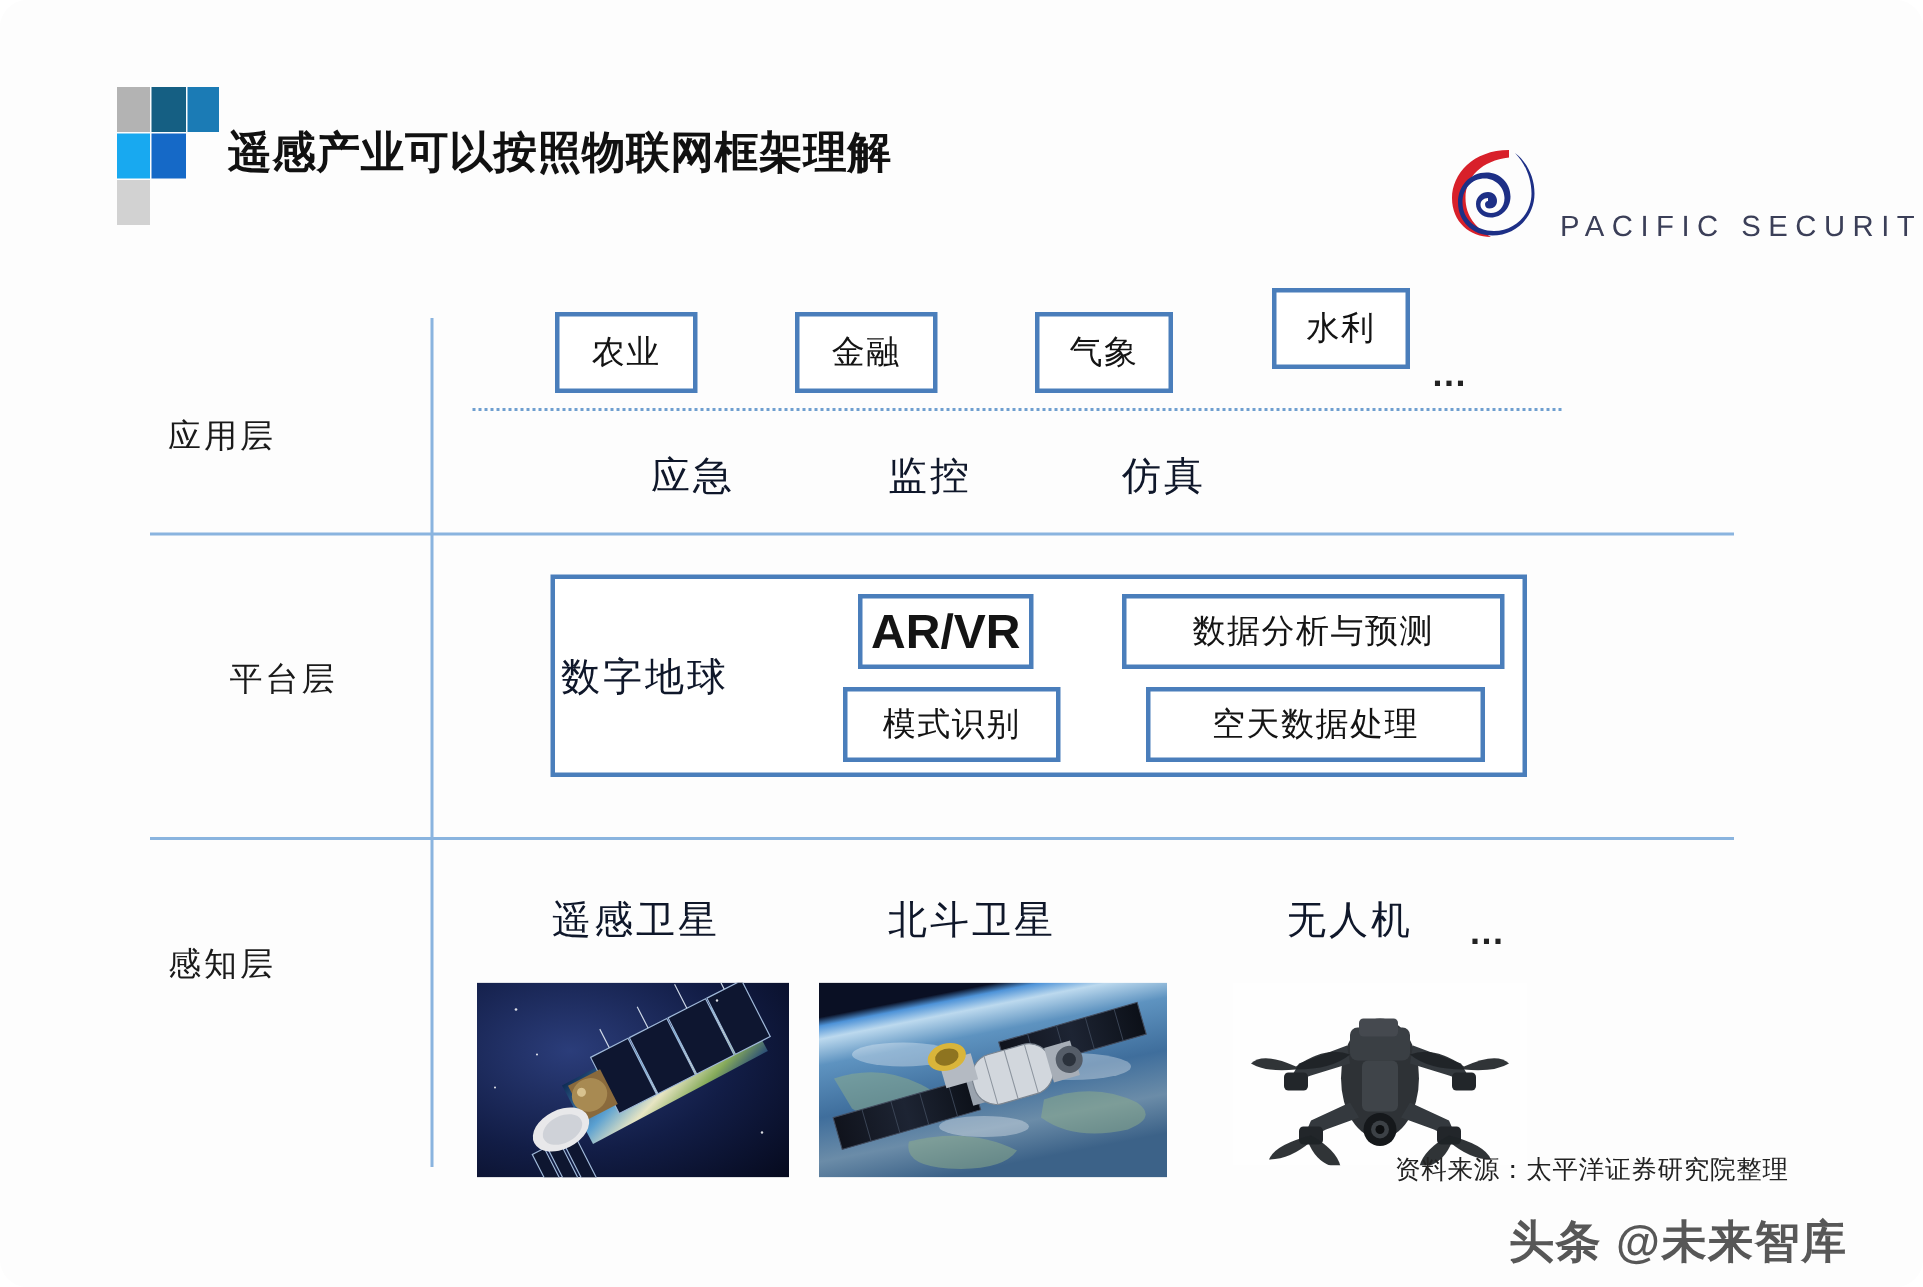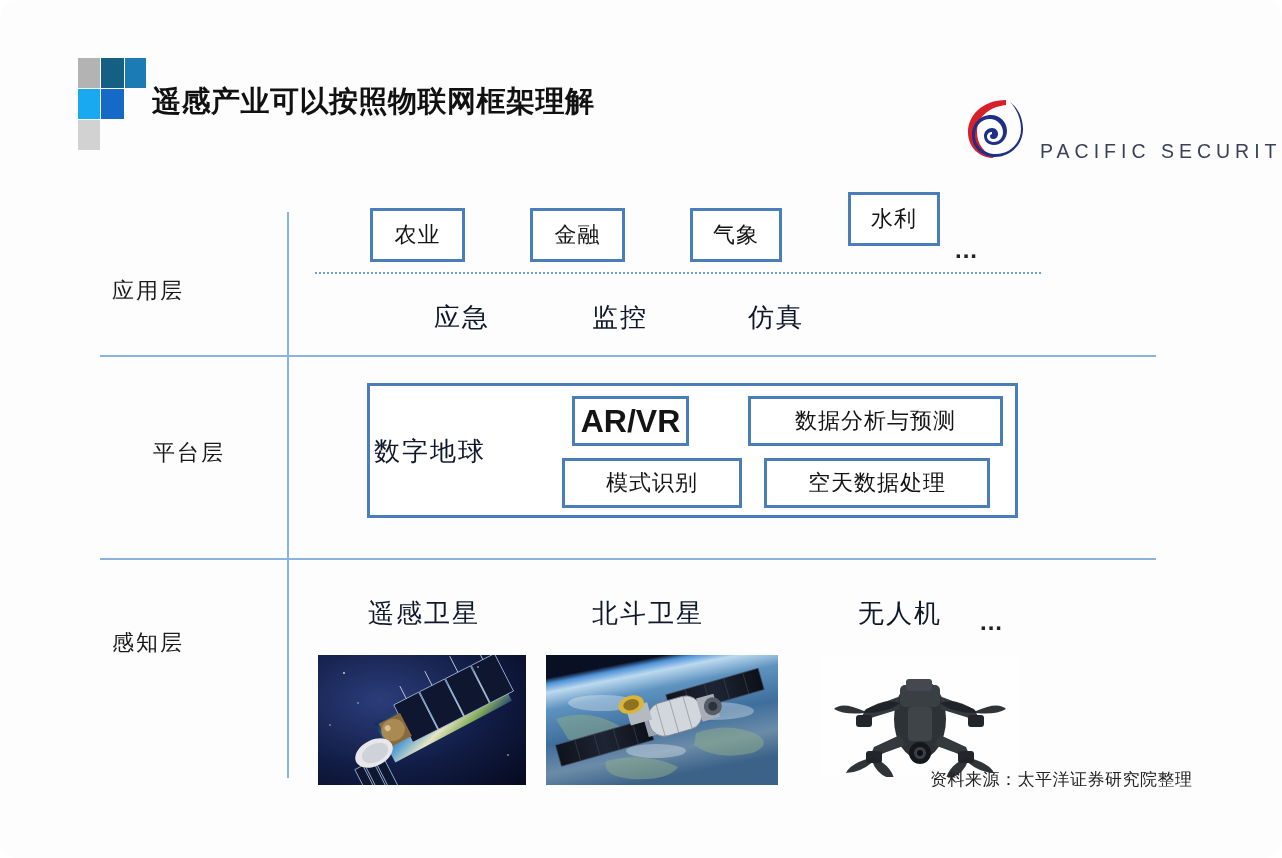--- a/index.html
+++ b/index.html
@@ -232,21 +232,21 @@
       <div class="ellipsis" style="left: 955px; top: 236px;">...</div>
       <div class="plain-text" style="left: 434px; top: 300px;">应急</div>
       <div class="plain-text" style="left: 592px; top: 300px;">监控</div>
       <div class="plain-text" style="left: 748px; top: 300px;">仿真</div>
     </div>
   <div id="platform-layer">
       <div id="platform-frame" style="left: 367px; top: 383px; width: 651px; height: 135px;"></div>
       <div class="plain-text" style="left: 374px; top: 434px;">数字地球</div>
       <div class="bbox latin" style="left: 572px; top: 396px; width: 117px; height: 50px;">AR/VR</div>
       <div class="bbox" style="left: 748px; top: 396px; width: 255px; height: 50px;">数据分析与预测</div>
-      <div class="bbox" style="left: 562px; top: 458px; width: 180px; height: 50px;">模式识别</div>
+      <div class="bbox" style="left: 562px; top: 458px; width: 145px; height: 50px;">模式识别</div>
       <div class="bbox" style="left: 764px; top: 458px; width: 226px; height: 50px;">空天数据处理</div>
     </div>
   <div id="perception-layer">
       <div class="plain-text" style="left: 368px; top: 596px;">遥感卫星</div>
       <div class="photo" style="left: 318px; top: 655px; width: 208px; height: 130px;"><svg width="208" height="130" viewBox="0 0 208 130">
     <defs>
       <radialGradient id="spaceA" cx="30%" cy="35%" r="95%">
         <stop offset="0%" stop-color="#2b3d7a"></stop>
               <stop offset="55%" stop-color="#121d46"></stop>
               <stop offset="100%" stop-color="#060a1e"></stop>
@@ -379,14 +379,15 @@
       <ellipse cx="98" cy="98" rx="11" ry="11"></ellipse>
       <circle cx="98" cy="98" r="6" fill="#3c4146"></circle>
       <circle cx="98" cy="98" r="3" fill="#0d0f11"></circle>
     </g>
     <rect x="86" y="52" width="24" height="34" rx="4" fill="#3f4449"></rect>
   </svg></div>
       <div class="ellipsis" style="left: 980px; top: 608px;">...</div>
     </div>
 
   <div id="source-note">资料来源：太平洋证券研究院整理</div>
+  <div id="watermark">头条 @未来智库</div>
 
 </div>
 
 </body></html>

